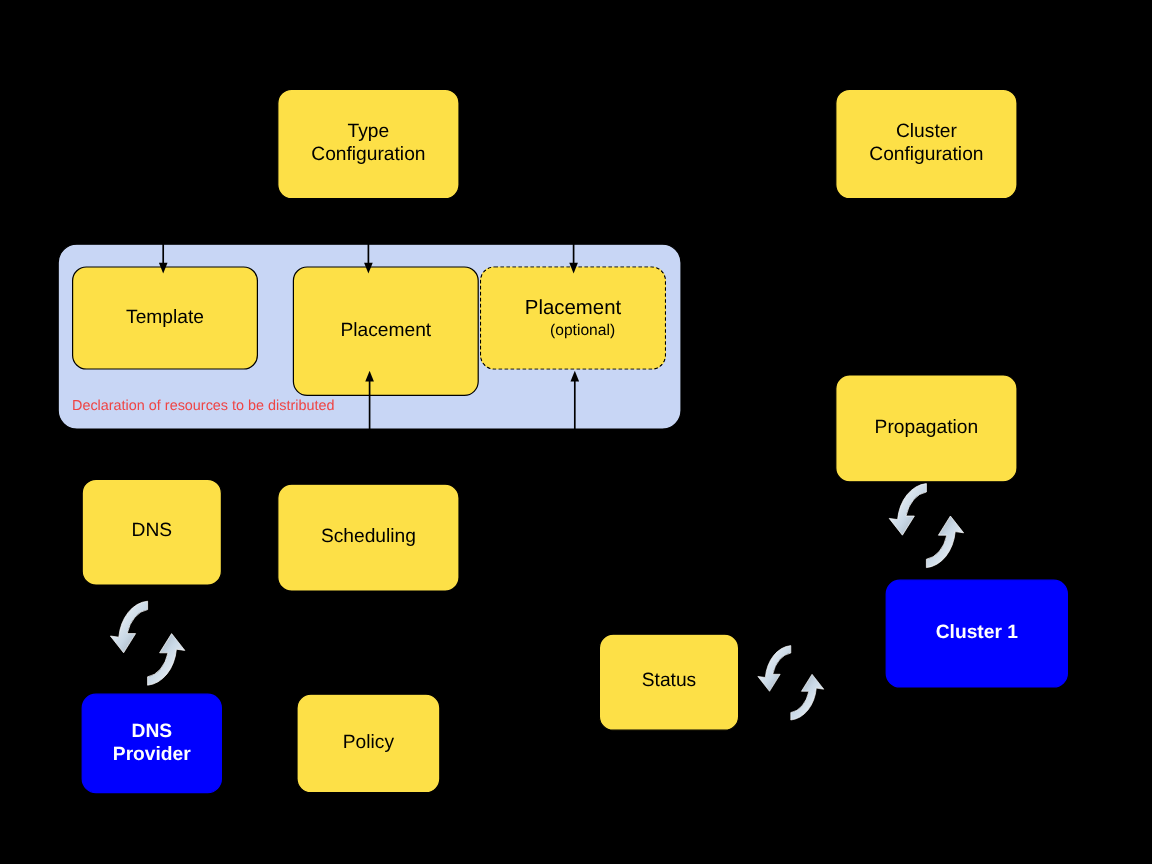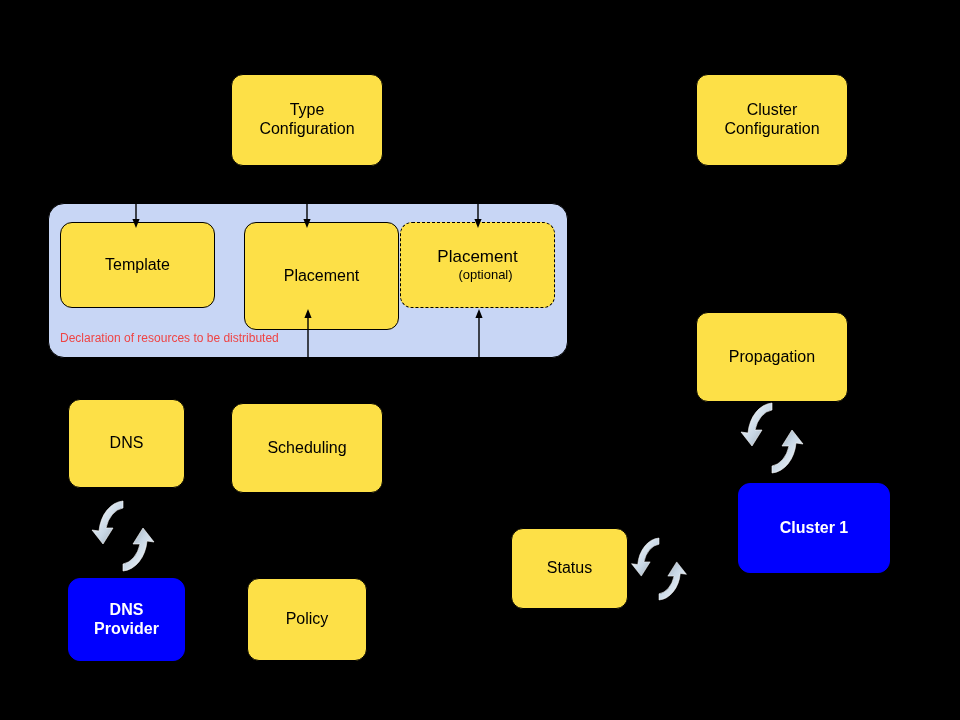--- a/index.html
+++ b/index.html
@@ -195,21 +195,21 @@
     <span>Propagation</span>
   </div>
 
   <div class="sync-icon" style="left:737px; top:398px;">
     <svg width="70" height="80" viewBox="0 0 70 78">
       <path d="M35 4 A 26 34 0 0 0 11 34 L 4 33 L 15 47 L 25 31 L 18 31 A 20 28 0 0 1 35 11 Z" fill="url(#g1)" stroke="#ffffff" stroke-width="0.6"></path>
       <path d="M35 74 A 26 34 0 0 0 59 44 L 66 45 L 55 31 L 45 47 L 52 47 A 20 28 0 0 1 35 67 Z" fill="url(#g2)" stroke="#ffffff" stroke-width="0.6"></path>
     </svg>
   </div>
 
-  <div class="node" style="left:511px; top:528px; width:117px; height:81px;">
+  <div class="node" style="left:499px; top:528px; width:117px; height:81px;">
     <span>Status</span>
   </div>
 
   <div class="sync-icon" style="left:628px; top:530px;">
     <svg width="62" height="78" viewBox="0 0 70 78">
       <path d="M35 4 A 26 34 0 0 0 11 34 L 4 33 L 15 47 L 25 31 L 18 31 A 20 28 0 0 1 35 11 Z" fill="url(#g1)" stroke="#ffffff" stroke-width="0.6"></path>
       <path d="M35 74 A 26 34 0 0 0 59 44 L 66 45 L 55 31 L 45 47 L 52 47 A 20 28 0 0 1 35 67 Z" fill="url(#g2)" stroke="#ffffff" stroke-width="0.6"></path>
     </svg>
   </div>
 

